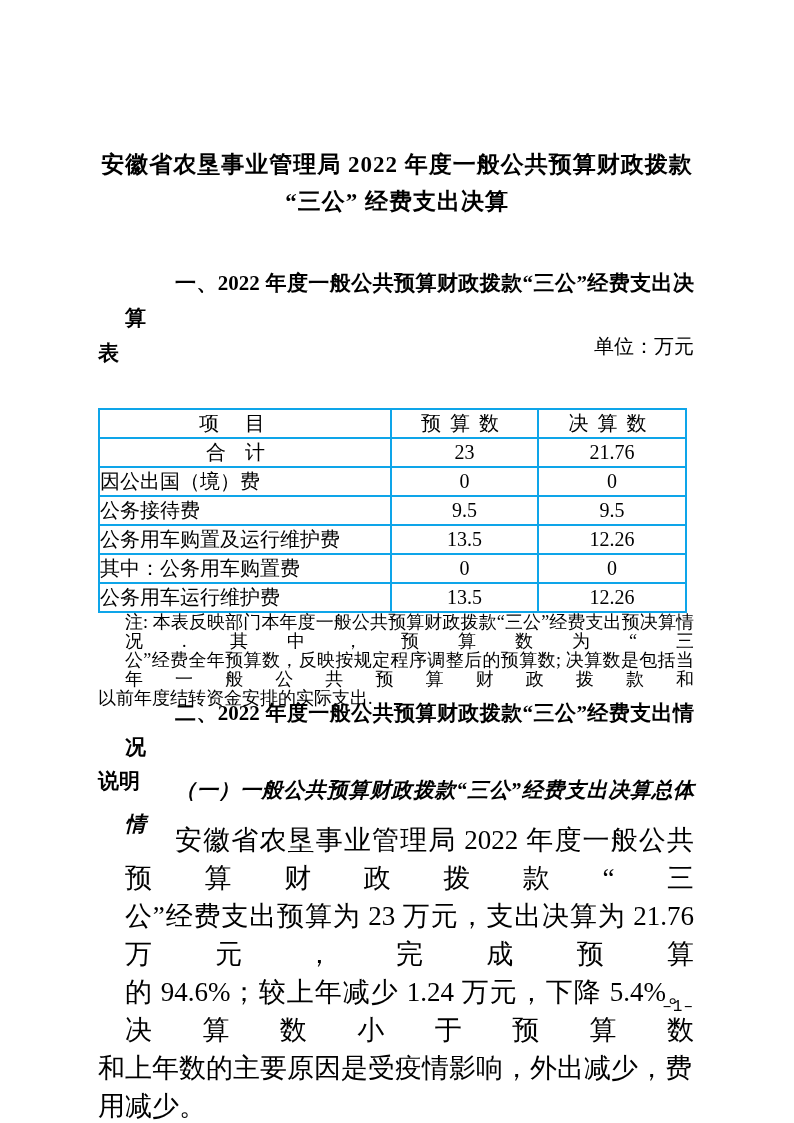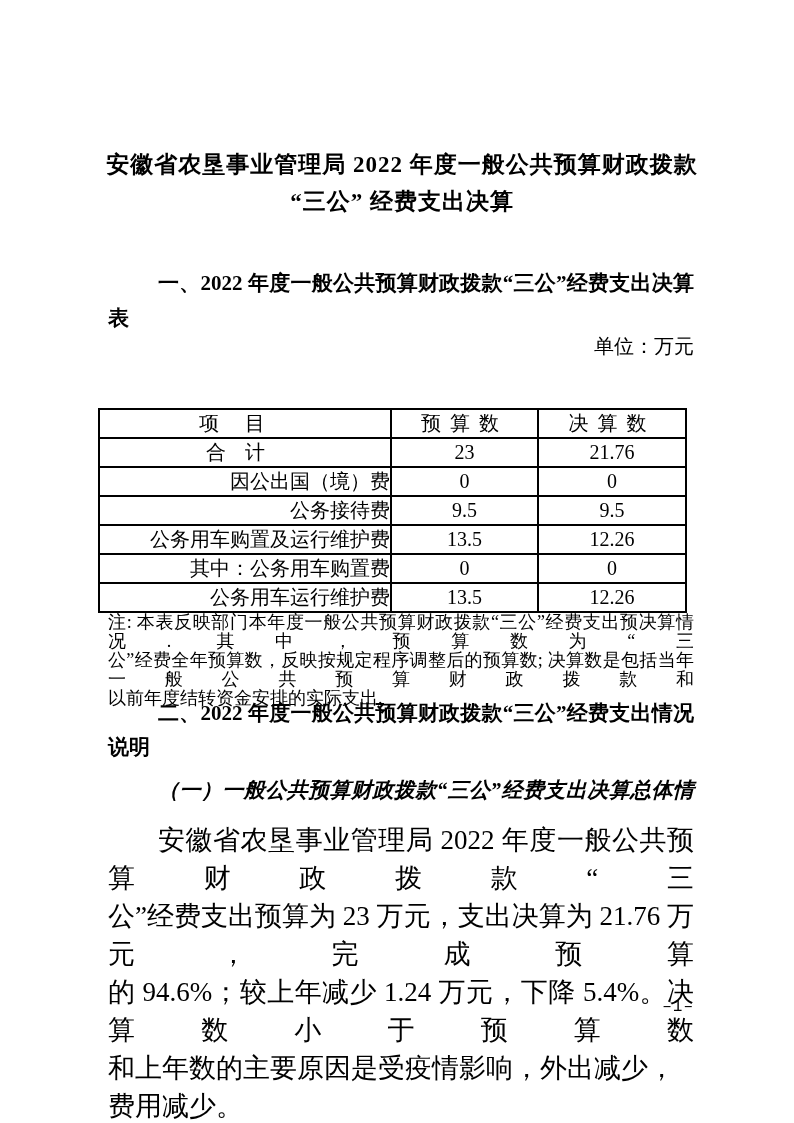--- a/index.html
+++ b/index.html
@@ -7,74 +7,74 @@
   .page {
     position: relative;
     width: 794px;
     height: 1123px;
     background: #ffffff;
     color: #000000;
     font-family: "Liberation Serif", "DejaVu Serif", serif;
     overflow: hidden;
     margin: 0 auto;
   }
-  .abs { position: absolute; padding-left: 10px; }
+  .abs { position: absolute; }
   .content-col { left: 98px; width: 596px; }
 
   
   .doc-title {
     top: 146px; left: 0; width: 794px;
     text-align: center;
     font-size: 23px; font-weight: 700;
     line-height: 37px;
     letter-spacing: 1px;
   }
 
   
   .heading { font-size: 21px; font-weight: 700; line-height: 35px; }
   .h-sec1 { top: 266px; }
   .h-sec2 { top: 696px; line-height: 34px; }
   .h-sub  { top: 773px; line-height: 34px; font-style: italic; }
 
-  .jline { text-align: justify; text-align-last: justify; }
+  .jline { text-align: justify; text-align-last: justify; margin-left: 27px; }
   .lline { text-align: left; text-align-last: left; }
   .indent2 { text-indent: 50px; }
 
   
   .unit-label {
     top: 332px;
     text-align: right;
     font-size: 20px;
     line-height: 28px;
   }
 
   
   .expense-table {
     top: 408px; left: 98px;
     border-collapse: collapse;
     table-layout: fixed;
     font-size: 20px;
   }
   .expense-table td, .expense-table th {
-    border: 2px solid #000000;
+    border: 2px solid #0ea5e9;
     height: 29px;
     padding: 0;
     vertical-align: middle;
     font-weight: 400;
     overflow: hidden;
     white-space: nowrap;
   }
   .col-item  { width: 292px; }
   .col-num   { width: 147px; }
   .col-num2  { width: 148px; }
   .th-cell   { font-weight: 700; text-align: center; }
   .ls-item   { letter-spacing: 26px; padding-left: 26px; }
   .ls-num    { letter-spacing: 9px;  padding-left: 9px; margin-top: 27px; }
   .ls-total  { letter-spacing: 19px; padding-left: 19px; }
-  .c-label   { text-align: right; padding-left: 6px; }
+  .c-label   { text-align: left; padding-left: 6px; }
   .c-label-total { text-align: center; font-weight: 700; }
   .c-val     { text-align: center; }
   .ind-sub   { padding-left: 30px; }
   .ind-sub2  { padding-left: 80px; }
 
   
   .table-note {
     top: 613px;
     font-size: 18px;
     line-height: 19px;

